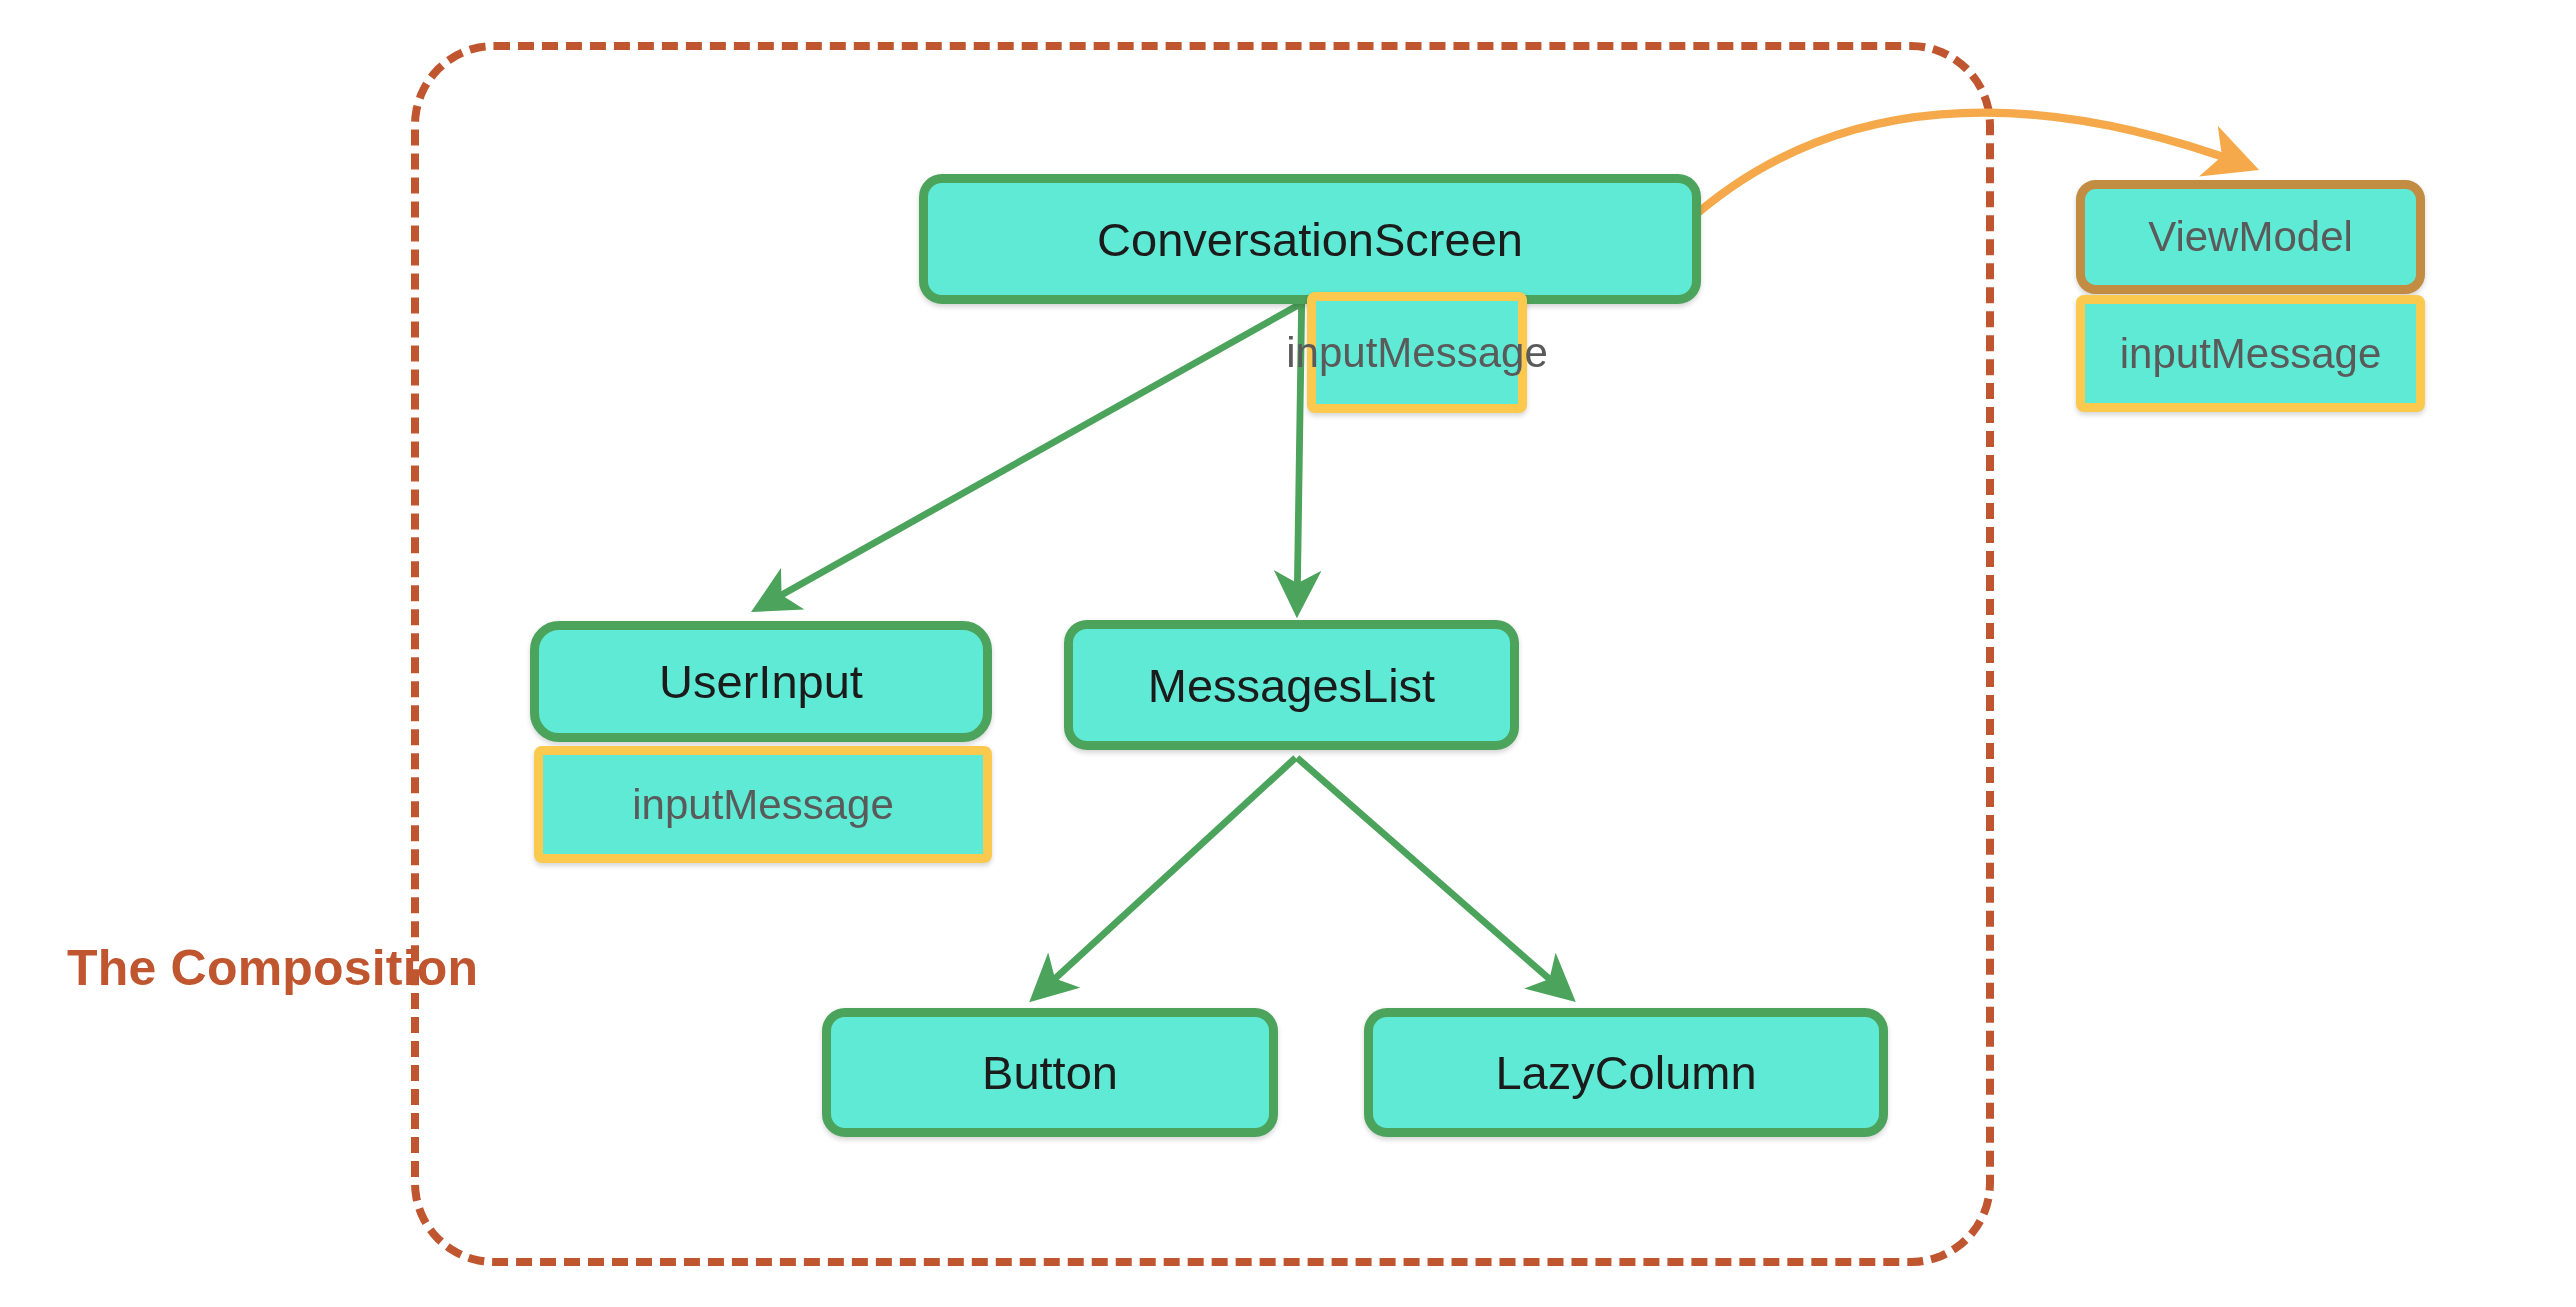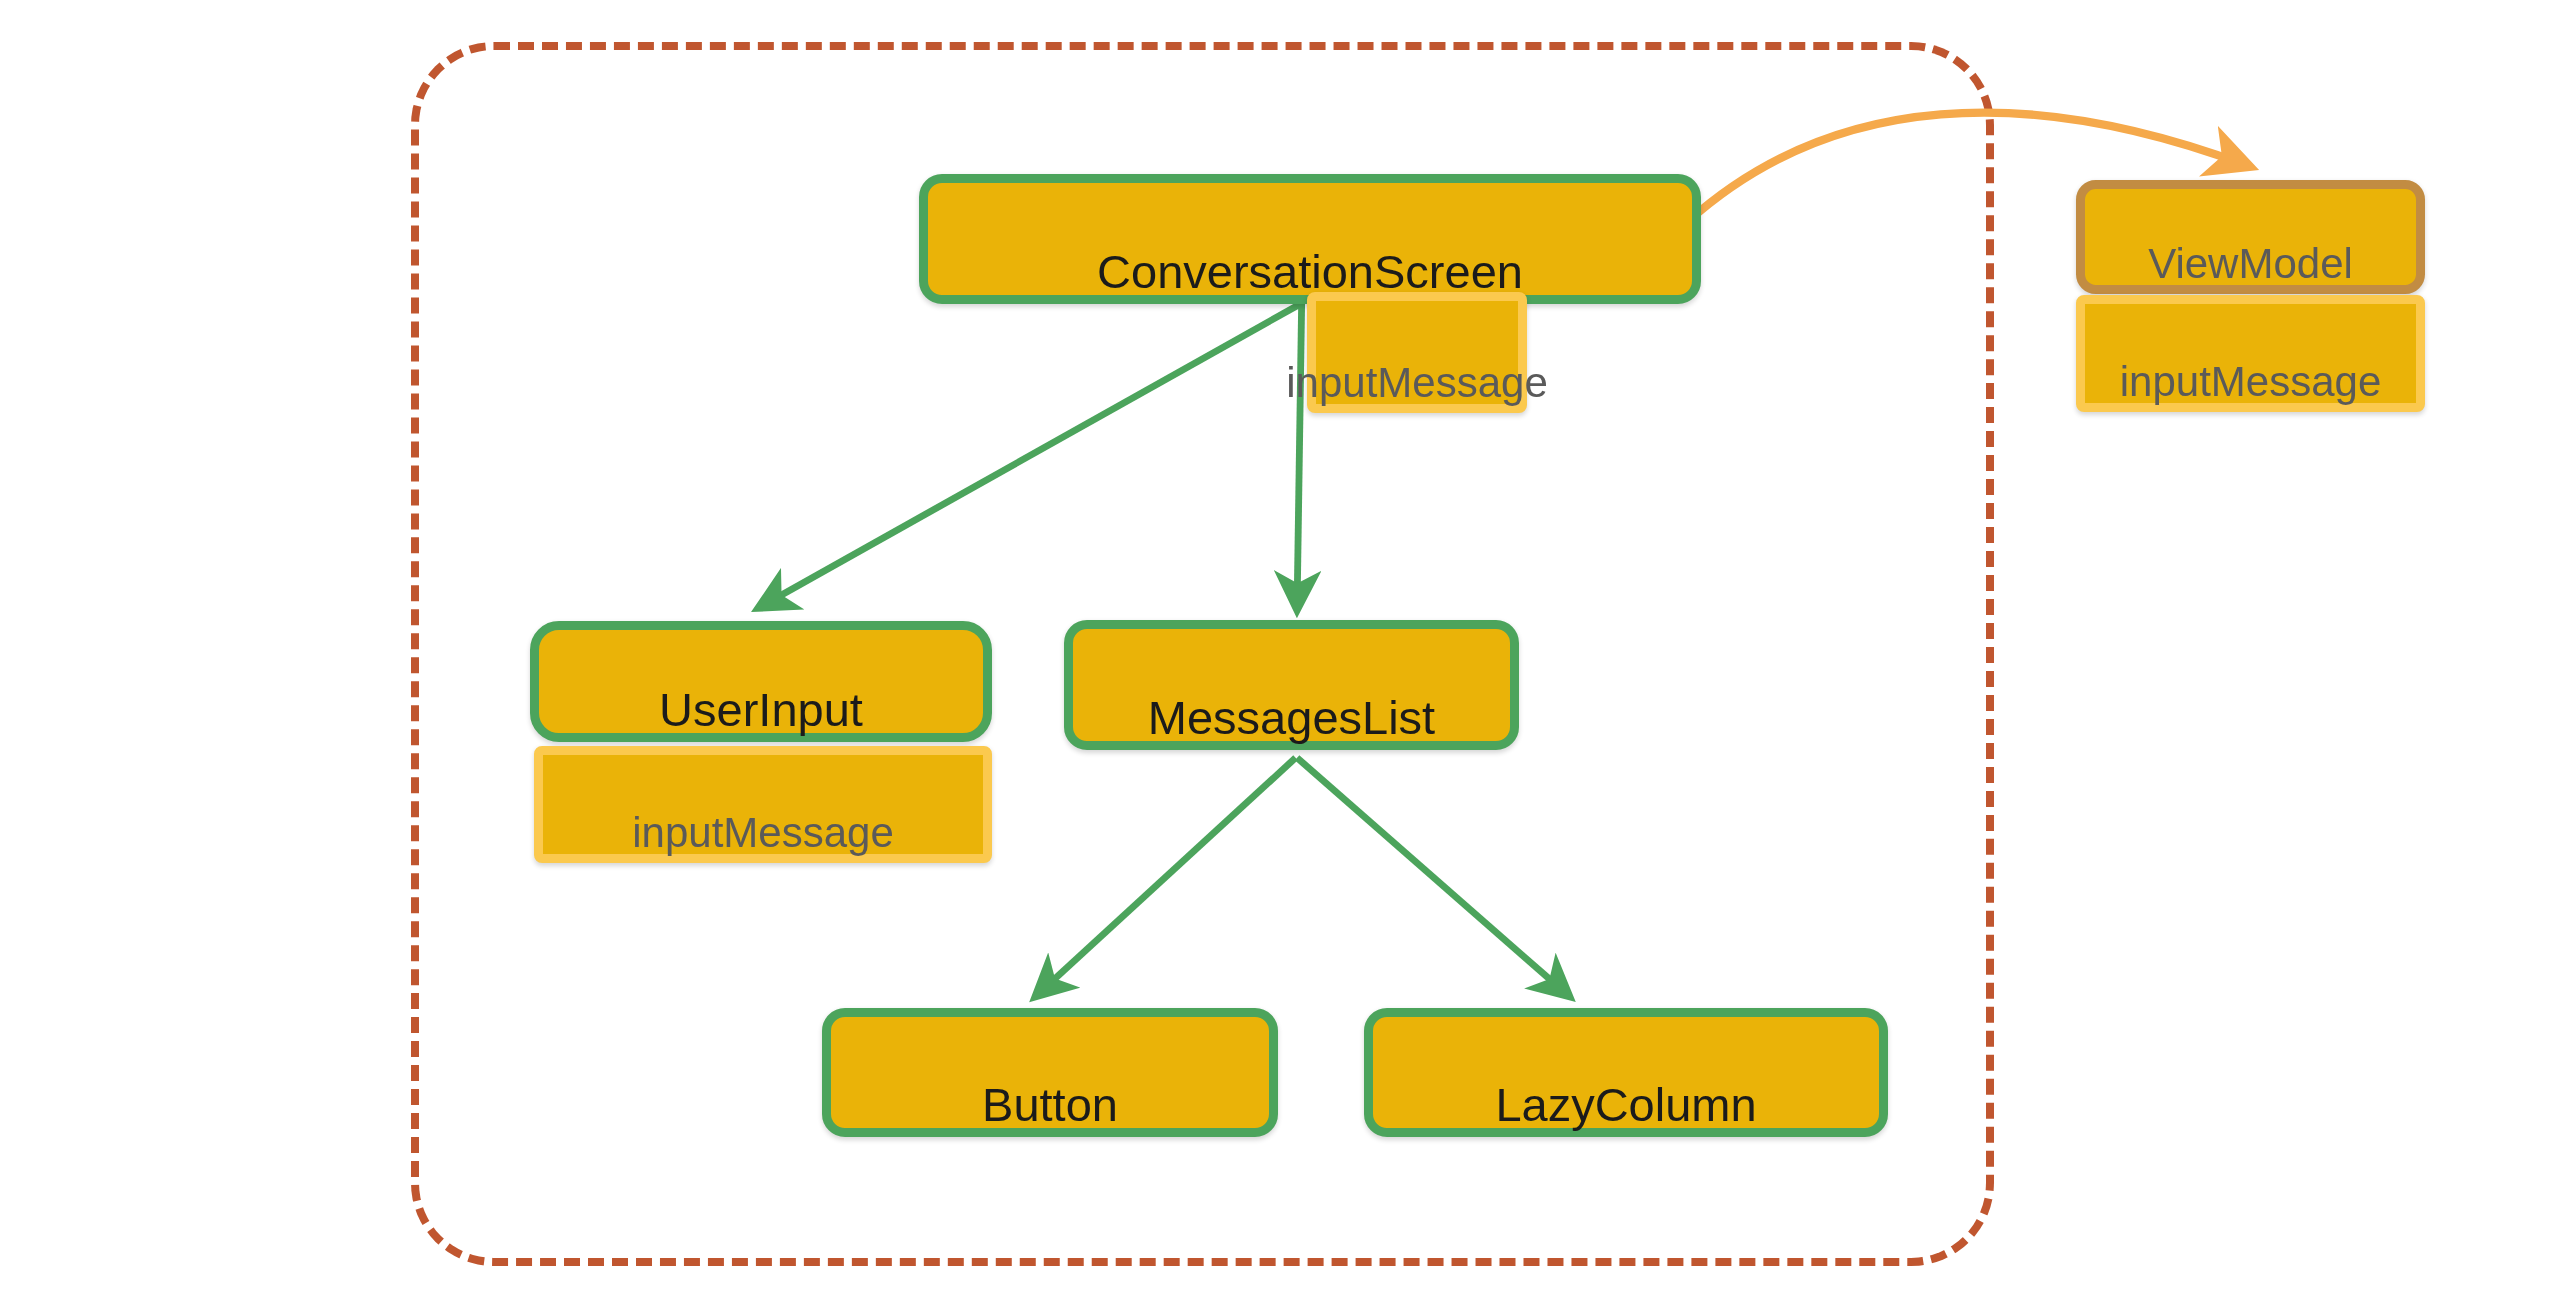--- a/index.html
+++ b/index.html
@@ -36,23 +36,23 @@
     font-weight: bold;
     color: #C0562F;
     letter-spacing: 0.2px;
     white-space: nowrap;
   }
 
   
   .node {
     position: absolute;
     box-sizing: border-box;
-    background: #eab308;
+    background: #5eead4;
     display: flex;
-    align-items: flex-end;
+    align-items: center;
     justify-content: center;
     border-radius: 19.7px;
     box-shadow: 0 2.3px 5.3px rgba(0,0,0,0.16);
   }
   .node .label {
     white-space: nowrap;
     line-height: 1;
   }
 
   .node.green {
@@ -160,15 +160,16 @@
   </div>
 
   <div class="node green" id="node-button">
     <span class="label">Button</span>
   </div>
 
   <div class="node green" id="node-lazycolumn">
     <span class="label">LazyColumn</span>
   </div>
 
+  <div class="composition-label">The Composition</div>
 
 </div>
 
 
 </body></html>

